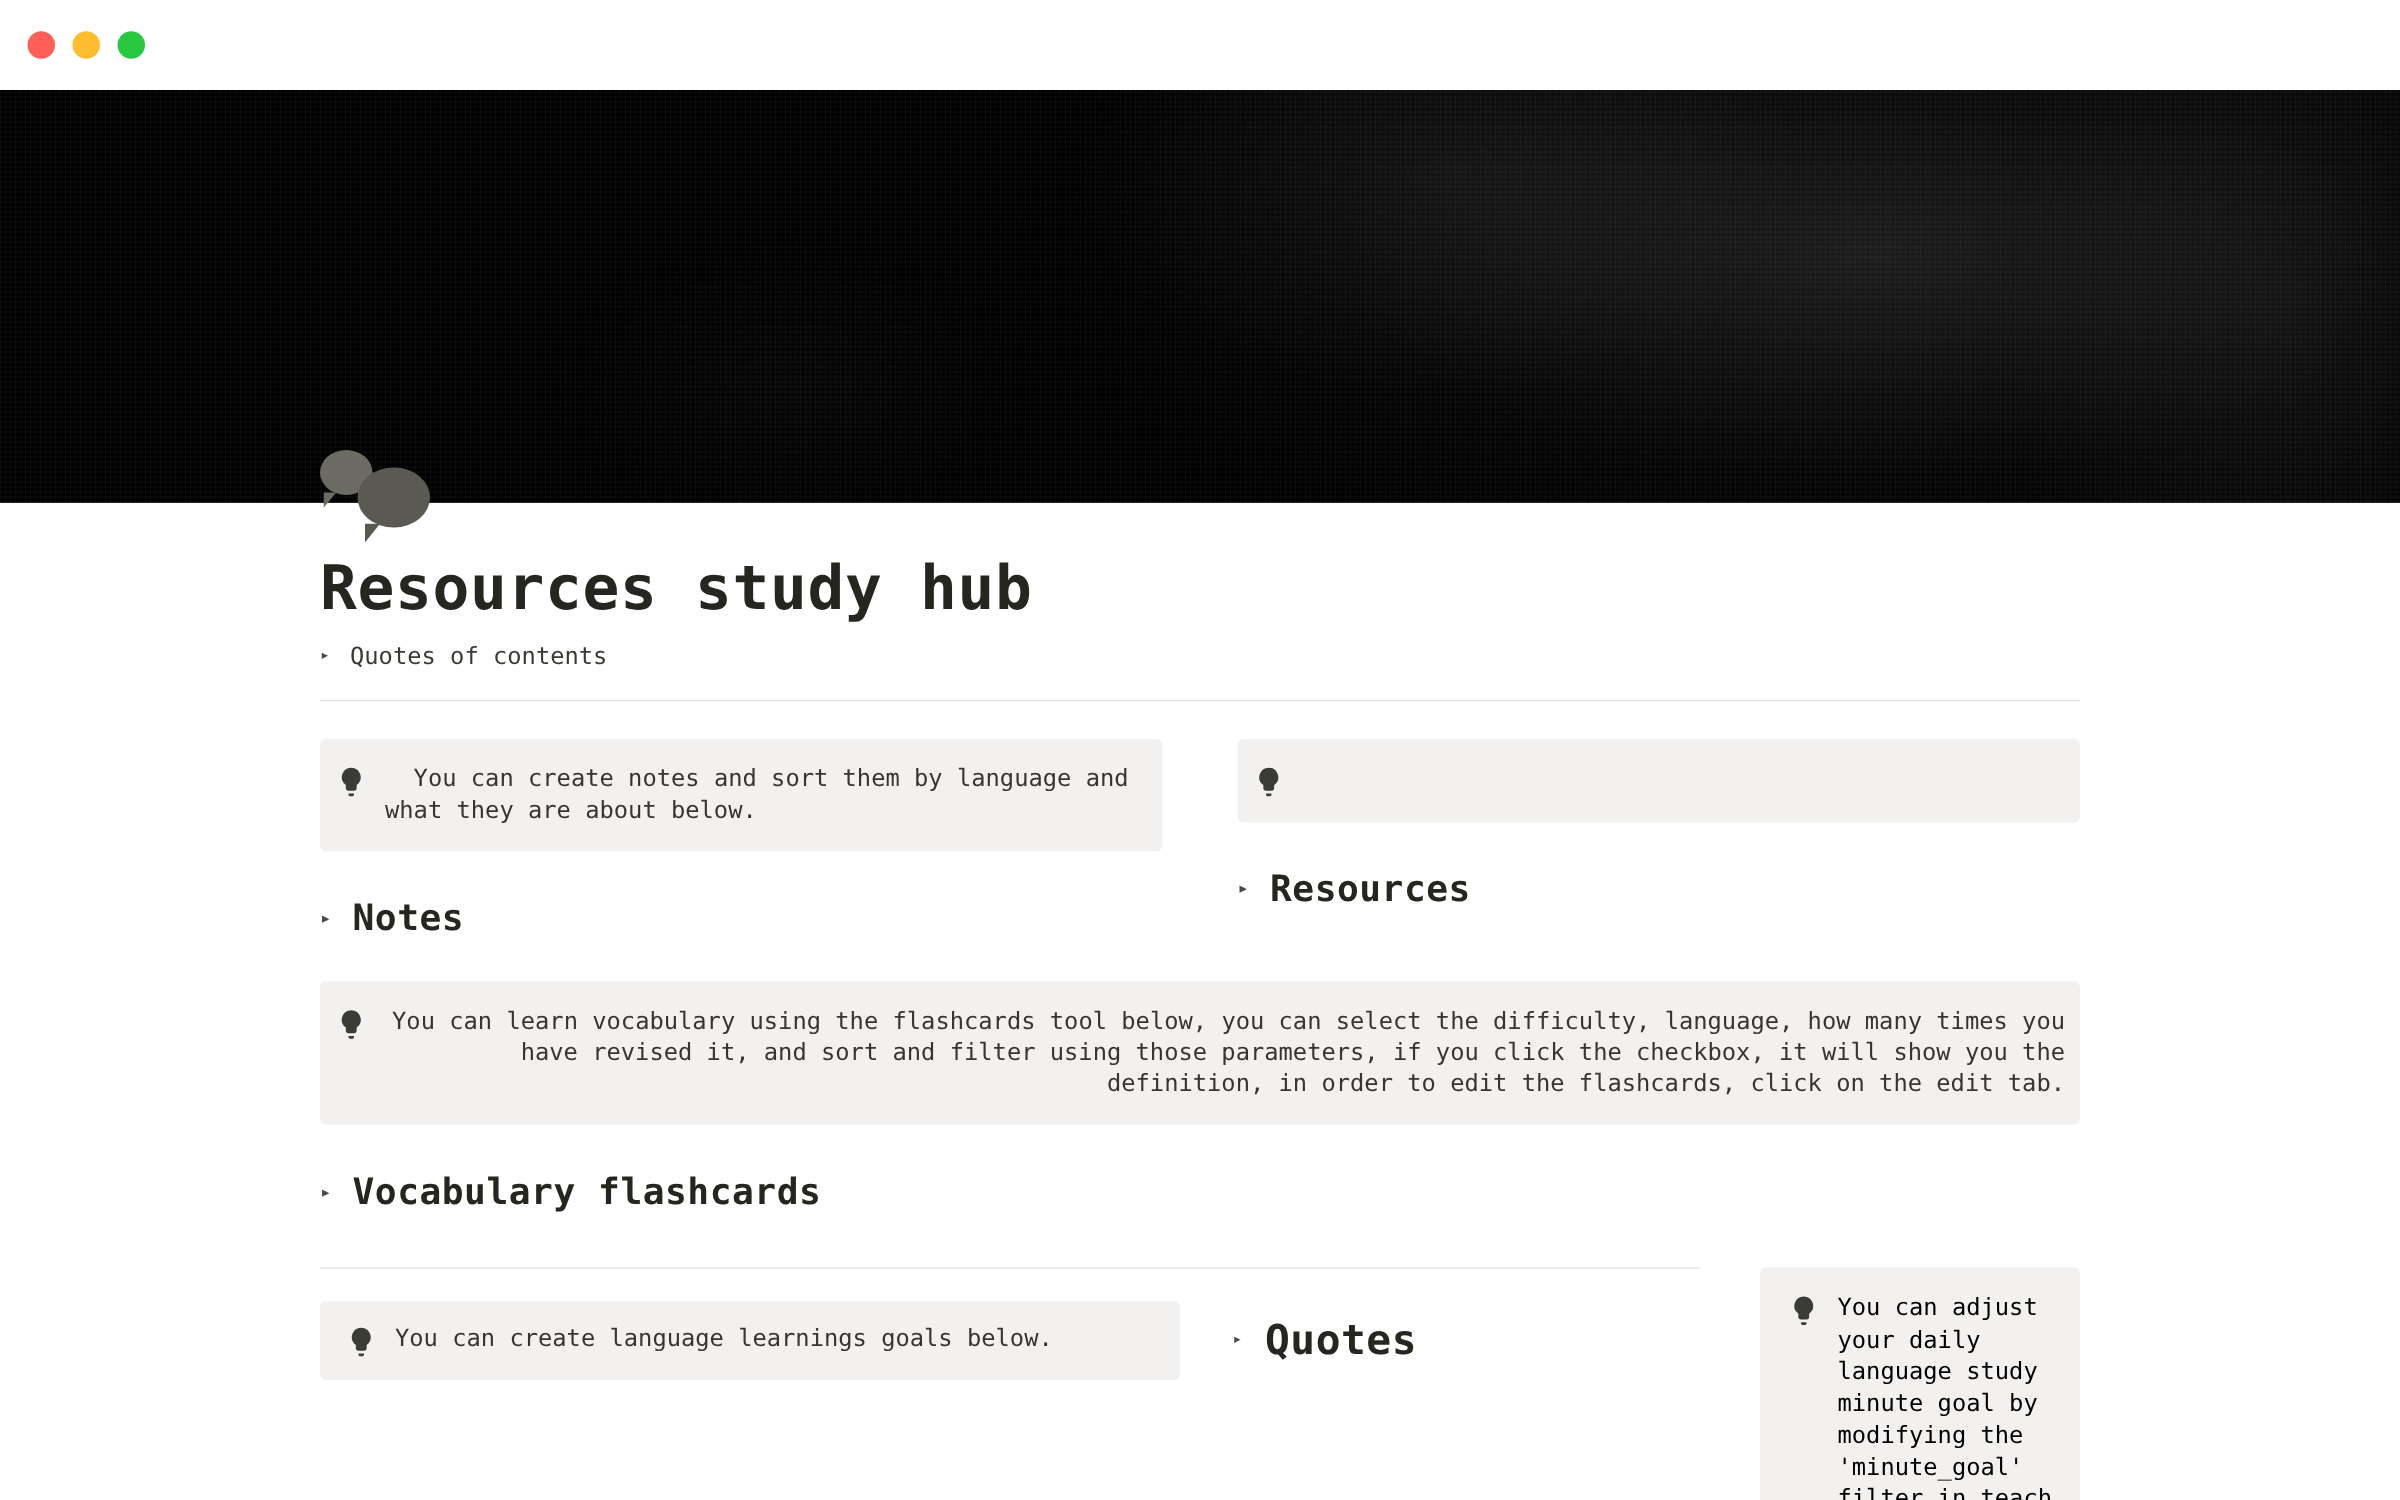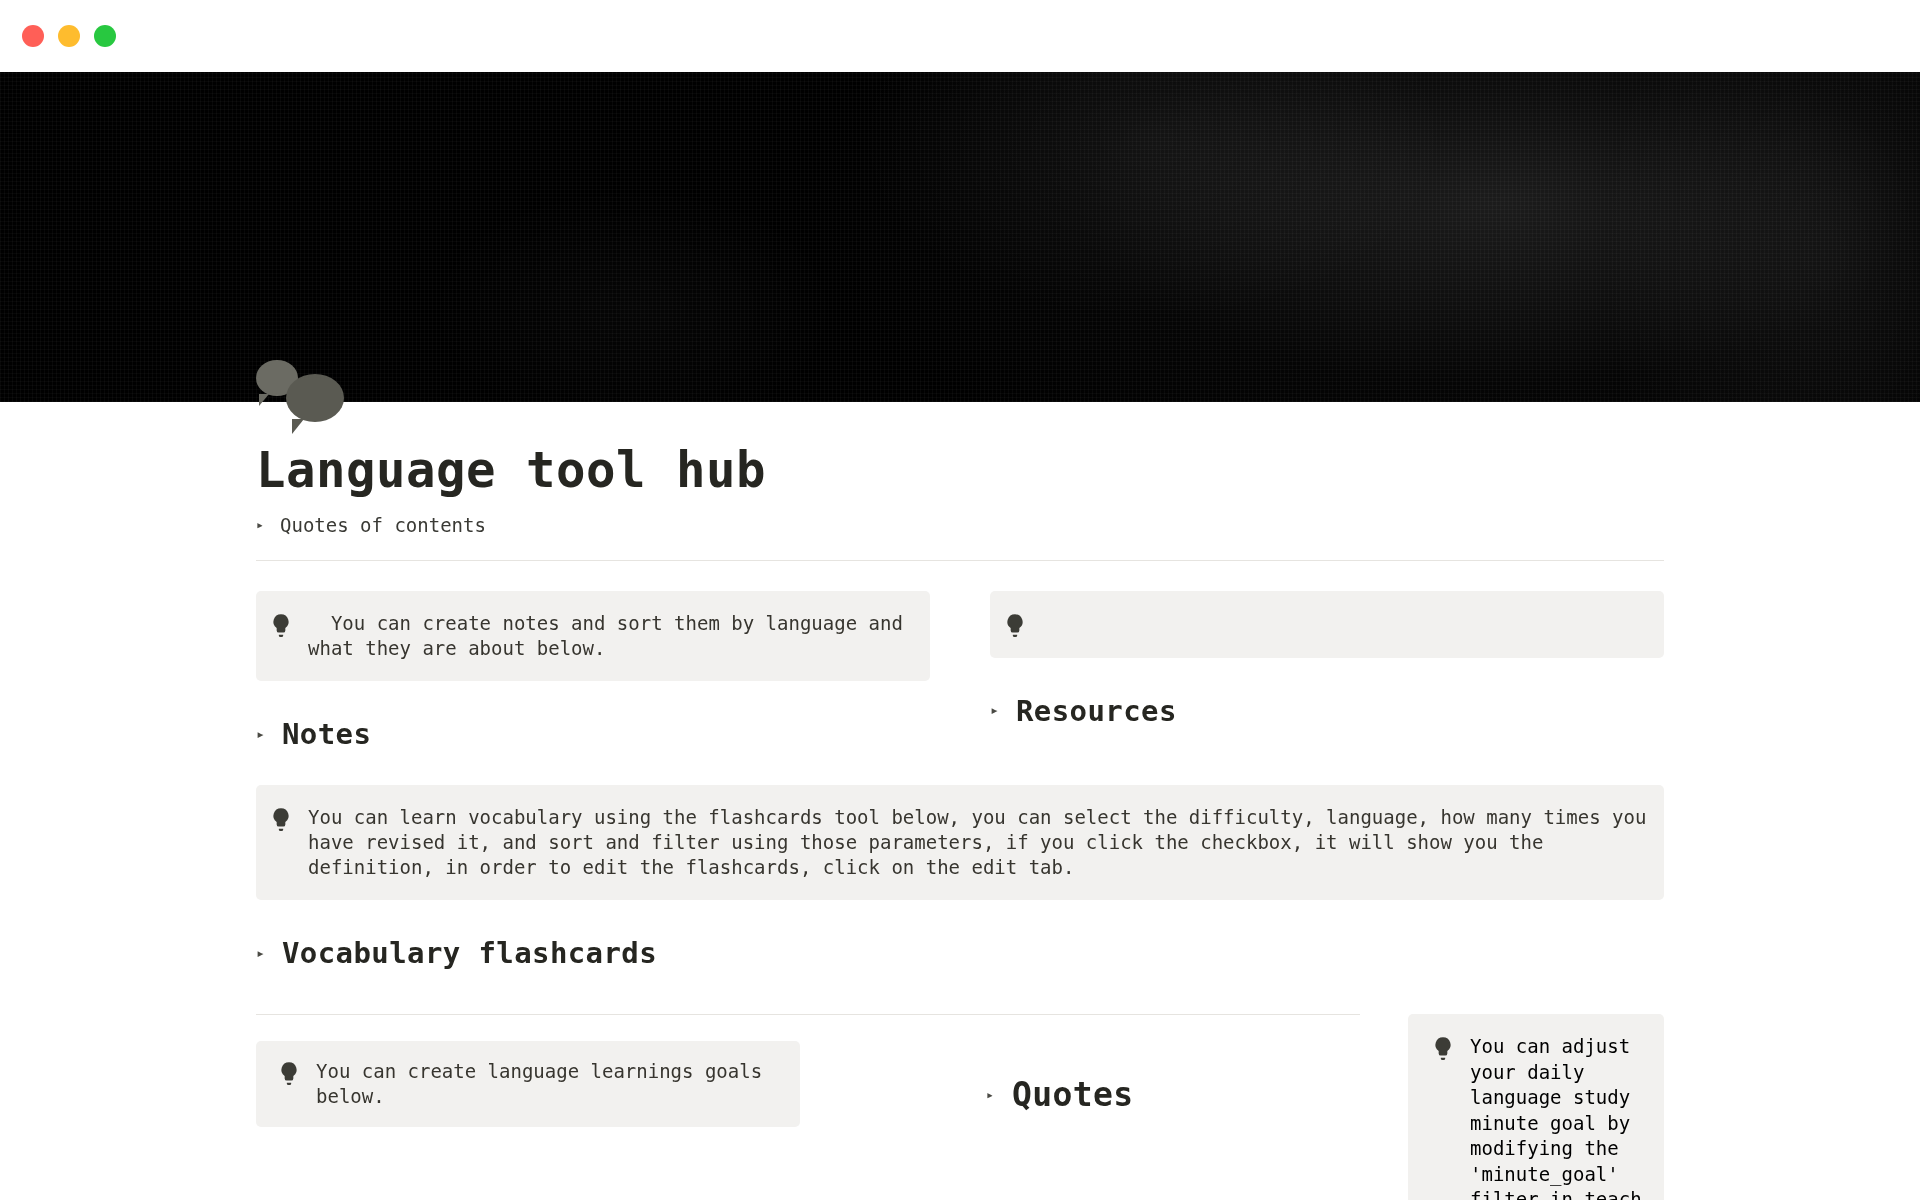--- a/index.html
+++ b/index.html
@@ -176,39 +176,39 @@
     letter-spacing: .4px;
   }
   .section-row {
     display: flex;
     align-items: center;
     gap: 14px;
     margin-top: 36px;
   }
   .section-row .tri { font-size: 15px; }
 
-  .wide-callout { margin-top: 34px; }
+  .wide-callout { margin-top: 34px; text-align: right; }
 
   .lower {
     display: flex;
     gap: 48px;
     margin-top: 44px;
     align-items: flex-start;
   }
   .lower-left { width: 1104px; flex: none; }
   .lower-right { flex: 1; }
 
   .thin-divider {
     height: 1px;
     background: #e6e4e0;
     margin-bottom: 26px;
   }
 
   .goals-callout {
-    width: 544px;
+    width: 688px;
     padding: 18px 20px;
   }
   .goals-callout .ctext { font-size: 19px; }
 
   .quotes-row {
     display: flex;
     align-items: center;
     gap: 14px;
     margin-left: 730px;
     margin-top: -52px;
@@ -241,21 +241,21 @@
 </div>
 
 <div class="page">
   <div class="content">
 
     <div class="page-icon">
       <span class="bubble b1"></span>
       <span class="bubble b2"></span>
     </div>
 
-    <h1 class="title">Language tool hub</h1>
+    <h1 class="title">Resources study hub</h1>
 
     <div class="toggle-row">
       <span class="tri">▸</span>
       <span>Quotes of contents</span>
     </div>
 
     <div class="divider"></div>
 
     <div class="cols">
 

